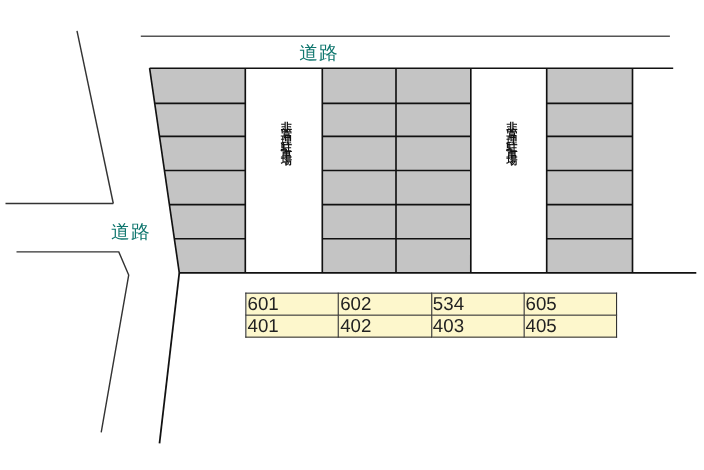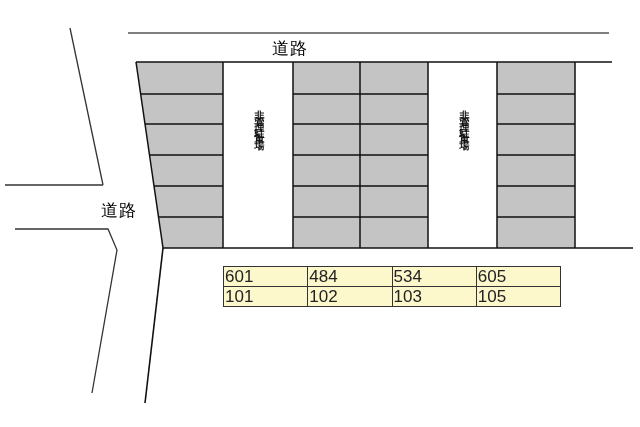--- a/index.html
+++ b/index.html
@@ -1,18 +1,18 @@
 <!DOCTYPE html>
 <html><head>
 <meta charset="utf-8">
 <style>
   html, body { margin:0; padding:0; background:#fff; }
   body { width:640px; height:427px; position:relative; overflow:hidden; font-family:"DejaVu Sans", sans-serif; }
   svg.map { position:absolute; left:0; top:0; }
-  .road-label { position:absolute; font-size:17px; color:#000000; letter-spacing:1px; }
+  .road-label { position:absolute; font-size:17px; color:#0f766e; letter-spacing:1px; }
   .lot-label { position:absolute; font-size:10px; font-weight:bold; color:#111; writing-mode:vertical-rl; letter-spacing:6px; }
   table.rooms { position:absolute; left:223px; top:266px; border-collapse:collapse; width:338px; }
   table.rooms td { border:1px solid #333; background:#fdf7cc; font-family:"Liberation Sans", sans-serif; font-size:17px; line-height:19px; height:19px; padding:0 0 0 1px; color:#222; width:25%; }
 </style>
 </head>
 <body>
 
 <svg class="map" width="640" height="427">
 
   <line x1="128" y1="33" x2="609" y2="33" stroke="#555" stroke-width="1.3"></line>
@@ -57,24 +57,24 @@
 <div class="road-label" style="left:272px; top:37px;">道路</div>
 <div class="road-label" style="left:101px; top:199px;">道路</div>
 
 <div class="lot-label" style="left:252px; top:102px;">非管理駐車場</div>
 <div class="lot-label" style="left:457px; top:102px;">非管理駐車場</div>
 
 <table class="rooms">
   <tbody>
     <tr>
       <td>601</td>
-      <td>484</td>
+      <td>602</td>
       <td>534</td>
       <td>605</td>
     </tr>
     <tr>
-      <td>101</td>
-      <td>102</td>
-      <td>103</td>
-      <td>105</td>
+      <td>401</td>
+      <td>402</td>
+      <td>403</td>
+      <td>405</td>
     </tr>
   </tbody>
 </table>
 
 </body></html>

